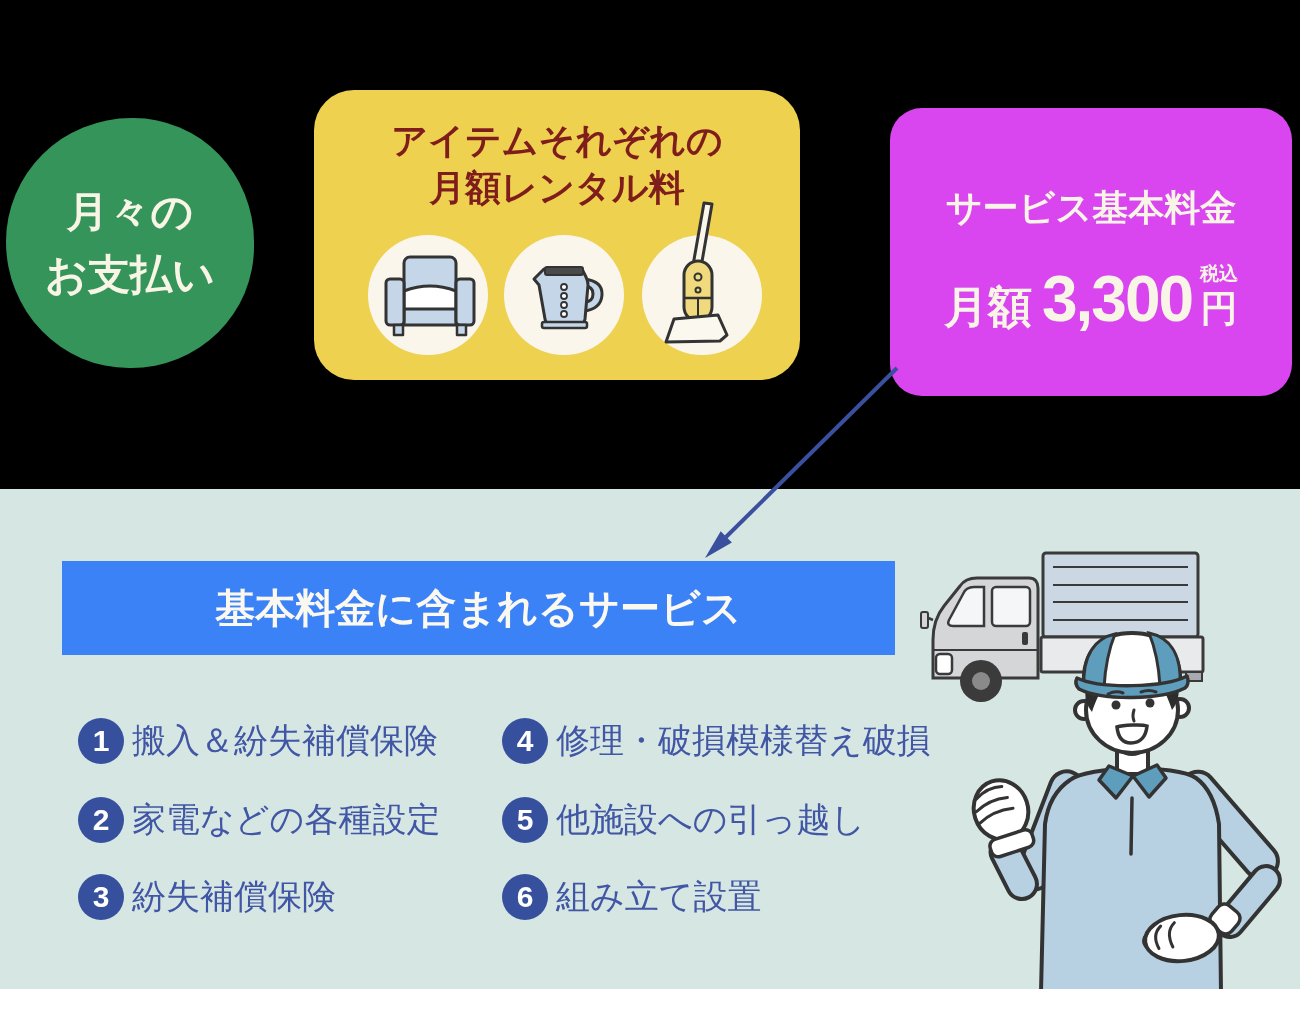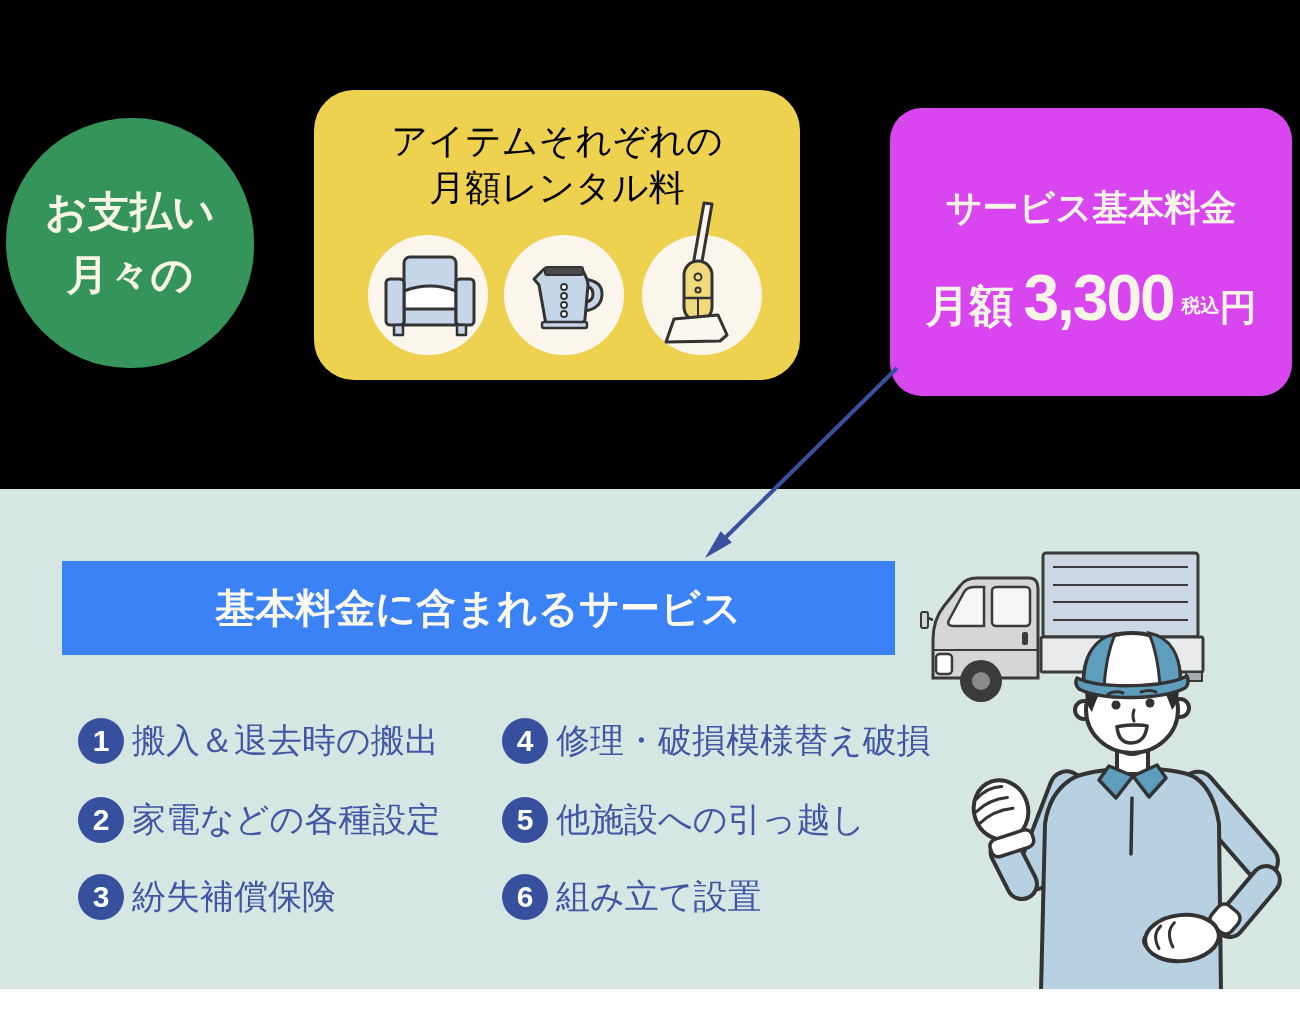--- a/index.html
+++ b/index.html
@@ -7,39 +7,39 @@
           font-family:"Liberation Sans",sans-serif;}
 
   
   .green-circle{position:absolute;left:6px;top:118px;width:248px;height:250px;
     background:#35945A;border-radius:51% 49% 50% 50%/50% 50% 49% 51%;
     display:flex;align-items:center;justify-content:center;text-align:center;
     color:#F8F4E6;font-size:42px;font-weight:700;line-height:1.5;}
 
   .yellow-card{position:absolute;left:314px;top:90px;width:486px;height:290px;
     background:#EDD14F;border-radius:40px;}
-  .yellow-title{margin-top:28px;text-align:center;color:#000000;
-    font-size:36px;font-weight:400;line-height:1.3;}
+  .yellow-title{margin-top:28px;text-align:center;color:#7f1d1d;
+    font-size:36px;font-weight:700;line-height:1.3;}
   .icon-circle{position:absolute;width:120px;height:120px;border-radius:50%;
     background:#FAF6EC;top:145px;overflow:visible;}
   .icon-circle.c1{left:54px;}
   .icon-circle.c2{left:190px;}
   .icon-circle.c3{left:328px;}
   .icon-circle svg{position:absolute;}
   .sofa-svg{left:14px;top:18px;}
   .kettle-svg{left:22px;top:22px;}
   .vacuum-svg{left:12px;top:-34px;}
 
   .blue-card{position:absolute;left:890px;top:108px;width:402px;height:288px;
     background:#d946ef;border-radius:32px;color:#F8F4E6;}
   .service-title{padding-top:76px;text-align:center;font-size:36px;font-weight:700;}
   .price-row{display:flex;align-items:flex-end;justify-content:center;margin-top:28px;}
   .price-prefix{font-size:44px;font-weight:700;line-height:1;}
   .price-value{font-size:64px;font-weight:700;line-height:0.92;margin:8px 8px 0 10px;letter-spacing:-2px;}
-  .unit-col{display:flex;flex-direction:row;align-items:center;margin-bottom:2px;font-family:Liberation Serif, serif;}
+  .unit-col{display:flex;flex-direction:column;align-items:center;margin-bottom:2px;font-family:Liberation Serif, serif;}
   .tax-note{font-size:19px;font-weight:700;margin-bottom:3px;}
   .unit{font-size:37px;font-weight:700;line-height:1;}
 
   
   .arrow-overlay{position:absolute;left:0;top:0;width:1300px;height:1017px;z-index:5;pointer-events:none;}
 
   
   .lower-panel{position:absolute;left:0;top:489px;width:1300px;height:500px;background:#D6E6E3;}
   .panel-header{position:absolute;left:62px;top:72px;width:833px;height:94px;background:#3b82f6;
     display:flex;align-items:center;justify-content:center;color:#FBF8EF;
@@ -65,22 +65,22 @@
   .iconblue{fill:#C4D6E8;stroke:#333;stroke-width:3px;stroke-linejoin:round;}
   .iconwhite{fill:#FFFFFF;stroke:#333;stroke-width:3px;stroke-linejoin:round;}
 </style>
 </head>
 <body>
 
 <div id="canvas">
 
   <div class="green-circle">
     <div>
+      <div>月々の</div>
       <div>お支払い</div>
-      <div>月々の</div>
     </div>
   </div>
 
   <div class="yellow-card">
     <div class="yellow-title">
       <div>アイテムそれぞれの</div>
       <div>月額レンタル料</div>
     </div>
 
     <div class="icon-circle c1">
@@ -139,21 +139,21 @@
   </svg>
 
   <div class="lower-panel">
 
     <div class="panel-header">
       <span>基本料金に含まれるサービス</span>
     </div>
 
     <div class="service-item si-1">
       <div class="num-badge">1</div>
-      <div class="service-label">搬入＆退去時の搬出</div>
+      <div class="service-label">搬入＆紛失補償保険</div>
     </div>
     <div class="service-item si-2">
       <div class="num-badge">2</div>
       <div class="service-label">家電などの各種設定</div>
     </div>
     <div class="service-item si-3">
       <div class="num-badge">3</div>
       <div class="service-label">紛失補償保険</div>
     </div>
     <div class="service-item si-4">

